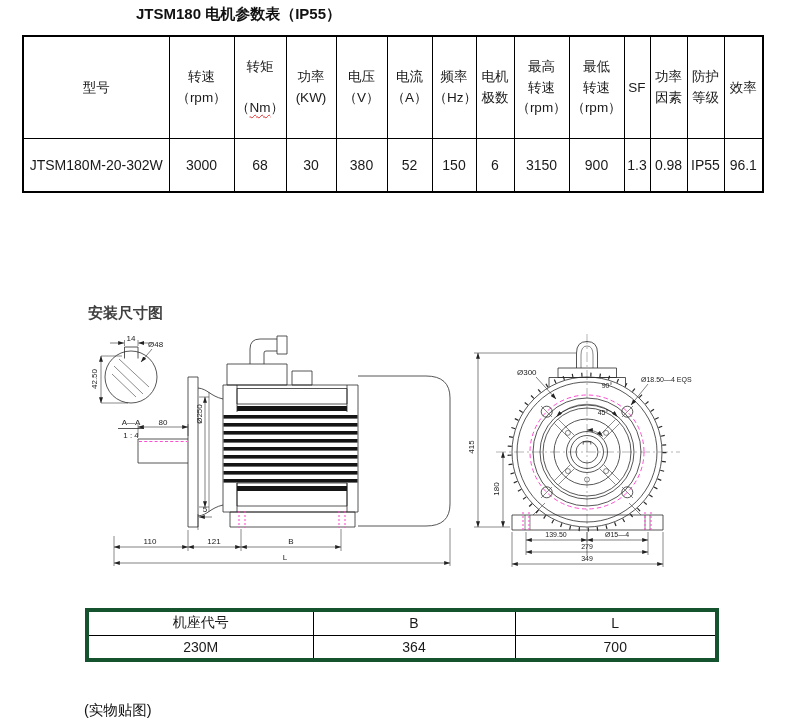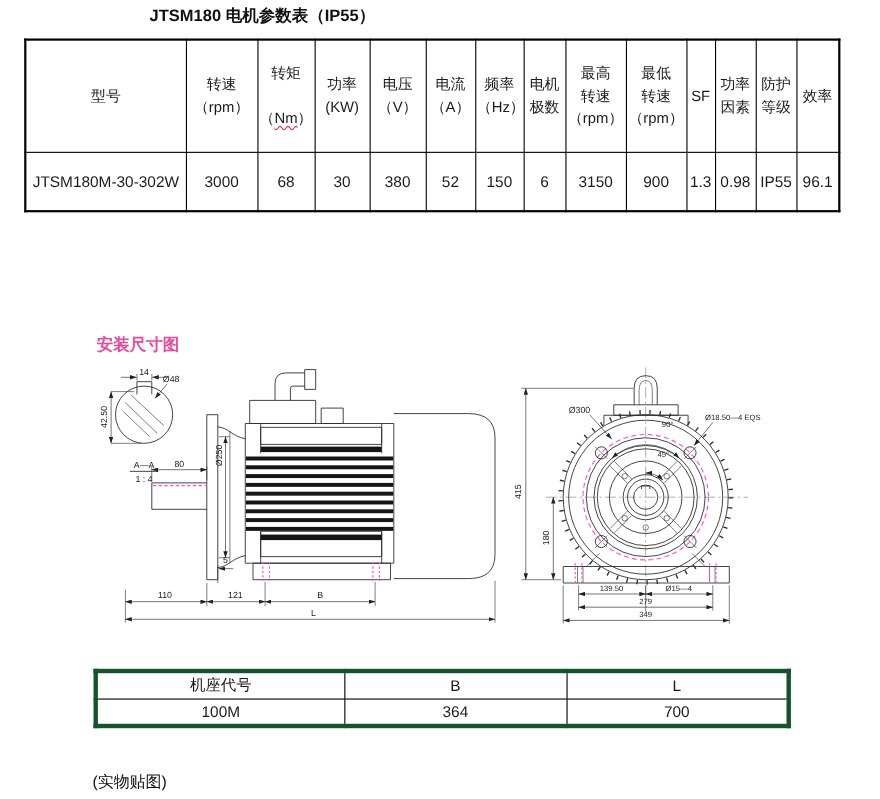--- a/index.html
+++ b/index.html
@@ -3,21 +3,21 @@
 <meta charset="utf-8">
 <style>
   * { margin:0; padding:0; box-sizing:border-box; }
   html,body { background:#ffffff; }
   body {
     width:800px; height:726px; position:relative; overflow:hidden;
     font-family:"Liberation Sans", sans-serif; color:#1a1a1a;
   }
   .abs { position:absolute; }
   .doc-title { left:88px; top:5px; font-size:15px; font-weight:600; color:#111;margin-left:48px; }
-  .section-title { left:88px; top:304px; font-size:15px; font-weight:600; color:#ec4899; }
+  .section-title { left:88px; top:304px; font-size:15px; font-weight:600; color:#404040; }
   .footer-note { left:84px; top:701px; font-size:14.5px; color:#111;text-align:center; }
 
   
   table.motor { left:22px; top:35px; width:741px; border-collapse:collapse; table-layout:fixed;
     text-align:center; border:2px solid #000; }
   table.motor th, table.motor td { border:1px solid #000; vertical-align:middle; padding:0 1px; }
   table.motor th { font-weight:normal; font-size:13.5px; line-height:1.5; white-space:pre-line; }
   table.motor td { font-size:14px; }
   table.motor thead tr { height:93px; }
   table.motor tbody tr { height:53px; }
@@ -92,21 +92,21 @@
       <th>SF</th>
       <th>功率
 因素</th>
       <th>防护
 等级</th>
       <th>效率</th>
     </tr>
   </thead>
   <tbody>
     <tr>
-      <td>JTSM180M-30-302W</td>
+      <td>JTSM180M-20-302W</td>
       <td>3000</td>
       <td>68</td>
       <td>30</td>
       <td>380</td>
       <td>52</td>
       <td>150</td>
       <td>6</td>
       <td>3150</td>
       <td>900</td>
       <td>1.3</td>
@@ -282,20 +282,20 @@
       <col style="width:202px">
       <col style="width:202px">
   </colgroup>
   <tbody>
       <tr>
     <th>机座代号</th>
     <th>B</th>
     <th>L</th>
   </tr>
   <tr>
-    <td>100M</td>
+    <td>230M</td>
     <td>364</td>
     <td>700</td>
   </tr>
 </tbody>
   </table>
 
 <div class="abs footer-note">(实物贴图)</div>
 
 </body></html>

